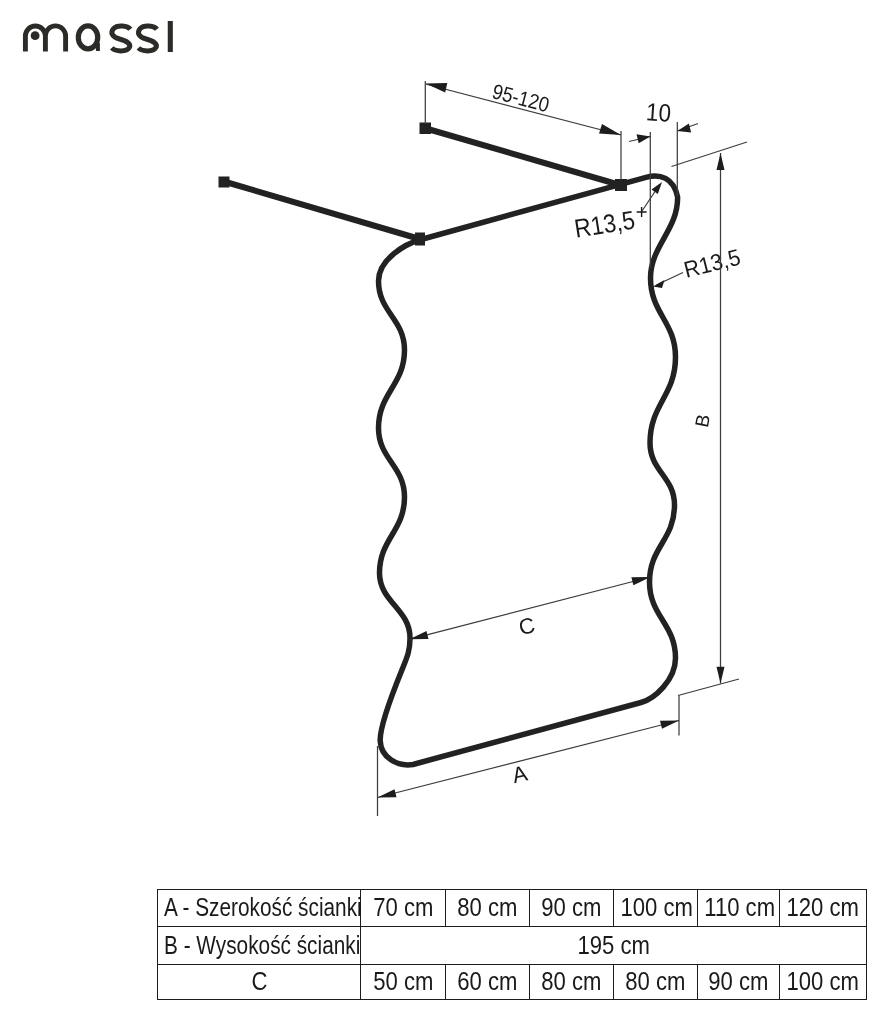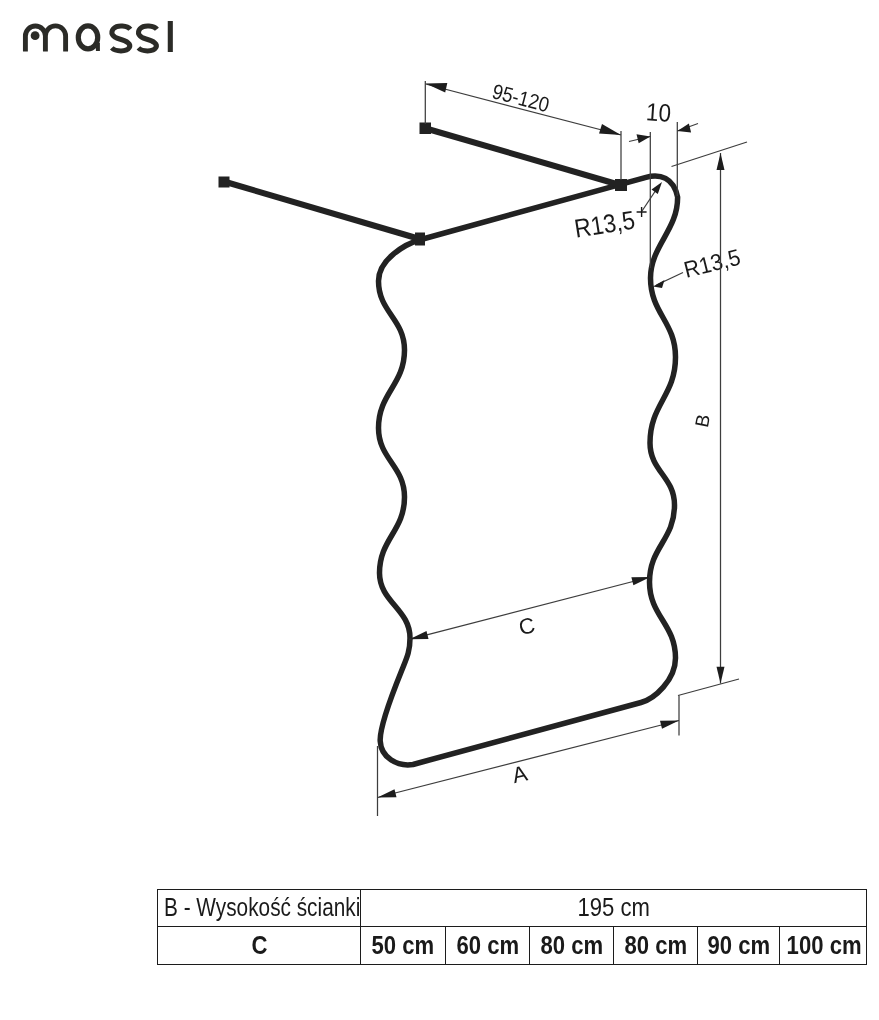--- a/index.html
+++ b/index.html
@@ -1,21 +1,21 @@
 <!DOCTYPE html>
 <html><head>
 <meta charset="utf-8">
 <style>
   html,body{margin:0;padding:0;background:#ffffff;}
   body{width:879px;height:1020px;position:relative;font-family:"Liberation Sans",sans-serif;}
   svg{position:absolute;left:0;top:0;}
   table{border-collapse:collapse;position:absolute;left:157px;top:889px;table-layout:fixed;width:709px;}
   td{border:1.4px solid #1c1c1c;font-size:26px;color:#1a1a1a;text-align:center;padding:0;height:35.7px;white-space:nowrap;overflow:visible;}
   td.lbl{text-align:left;padding-left:6px;}
-  tr:nth-child(2) td{height:37px;font-weight:bold;}
+  tr:nth-child(2) td{height:37px;}
   tr:nth-child(3) td{height:33.9px;}
   .sx{display:inline-block;transform:scaleX(0.85);transform-origin:50% 50%;}
   td.lbl .sx{transform:scaleX(0.8);transform-origin:0 50%;}
 </style>
 </head>
 <body>
 
 <svg width="879" height="1020" viewBox="0 0 879 1020">
 
   <g stroke="#2b2b27" fill="none" stroke-width="4.9">
@@ -156,20 +156,29 @@
     <col style="width:203px">
       <col style="width:85px">
       <col style="width:84px">
       <col style="width:84px">
       <col style="width:84px">
       <col style="width:82px">
       <col style="width:87px">
   </colgroup>
 
   <tbody>
+      <tr>
+    <td class="lbl"><span class="sx">A - Szerokość ścianki</span></td>
+    <td><span class="sx">70 cm</span></td>
+    <td><span class="sx">80 cm</span></td>
+    <td><span class="sx">90 cm</span></td>
+    <td><span class="sx">100 cm</span></td>
+    <td><span class="sx">110 cm</span></td>
+    <td><span class="sx">120 cm</span></td>
+  </tr>
 
   <tr>
     <td class="lbl"><span class="sx">B - Wysokość ścianki</span></td>
     <td colspan="6"><span class="sx">195 cm</span></td>
   </tr>
 
   <tr>
     <td><span class="sx">C</span></td>
     <td><span class="sx">50 cm</span></td>
     <td><span class="sx">60 cm</span></td>

